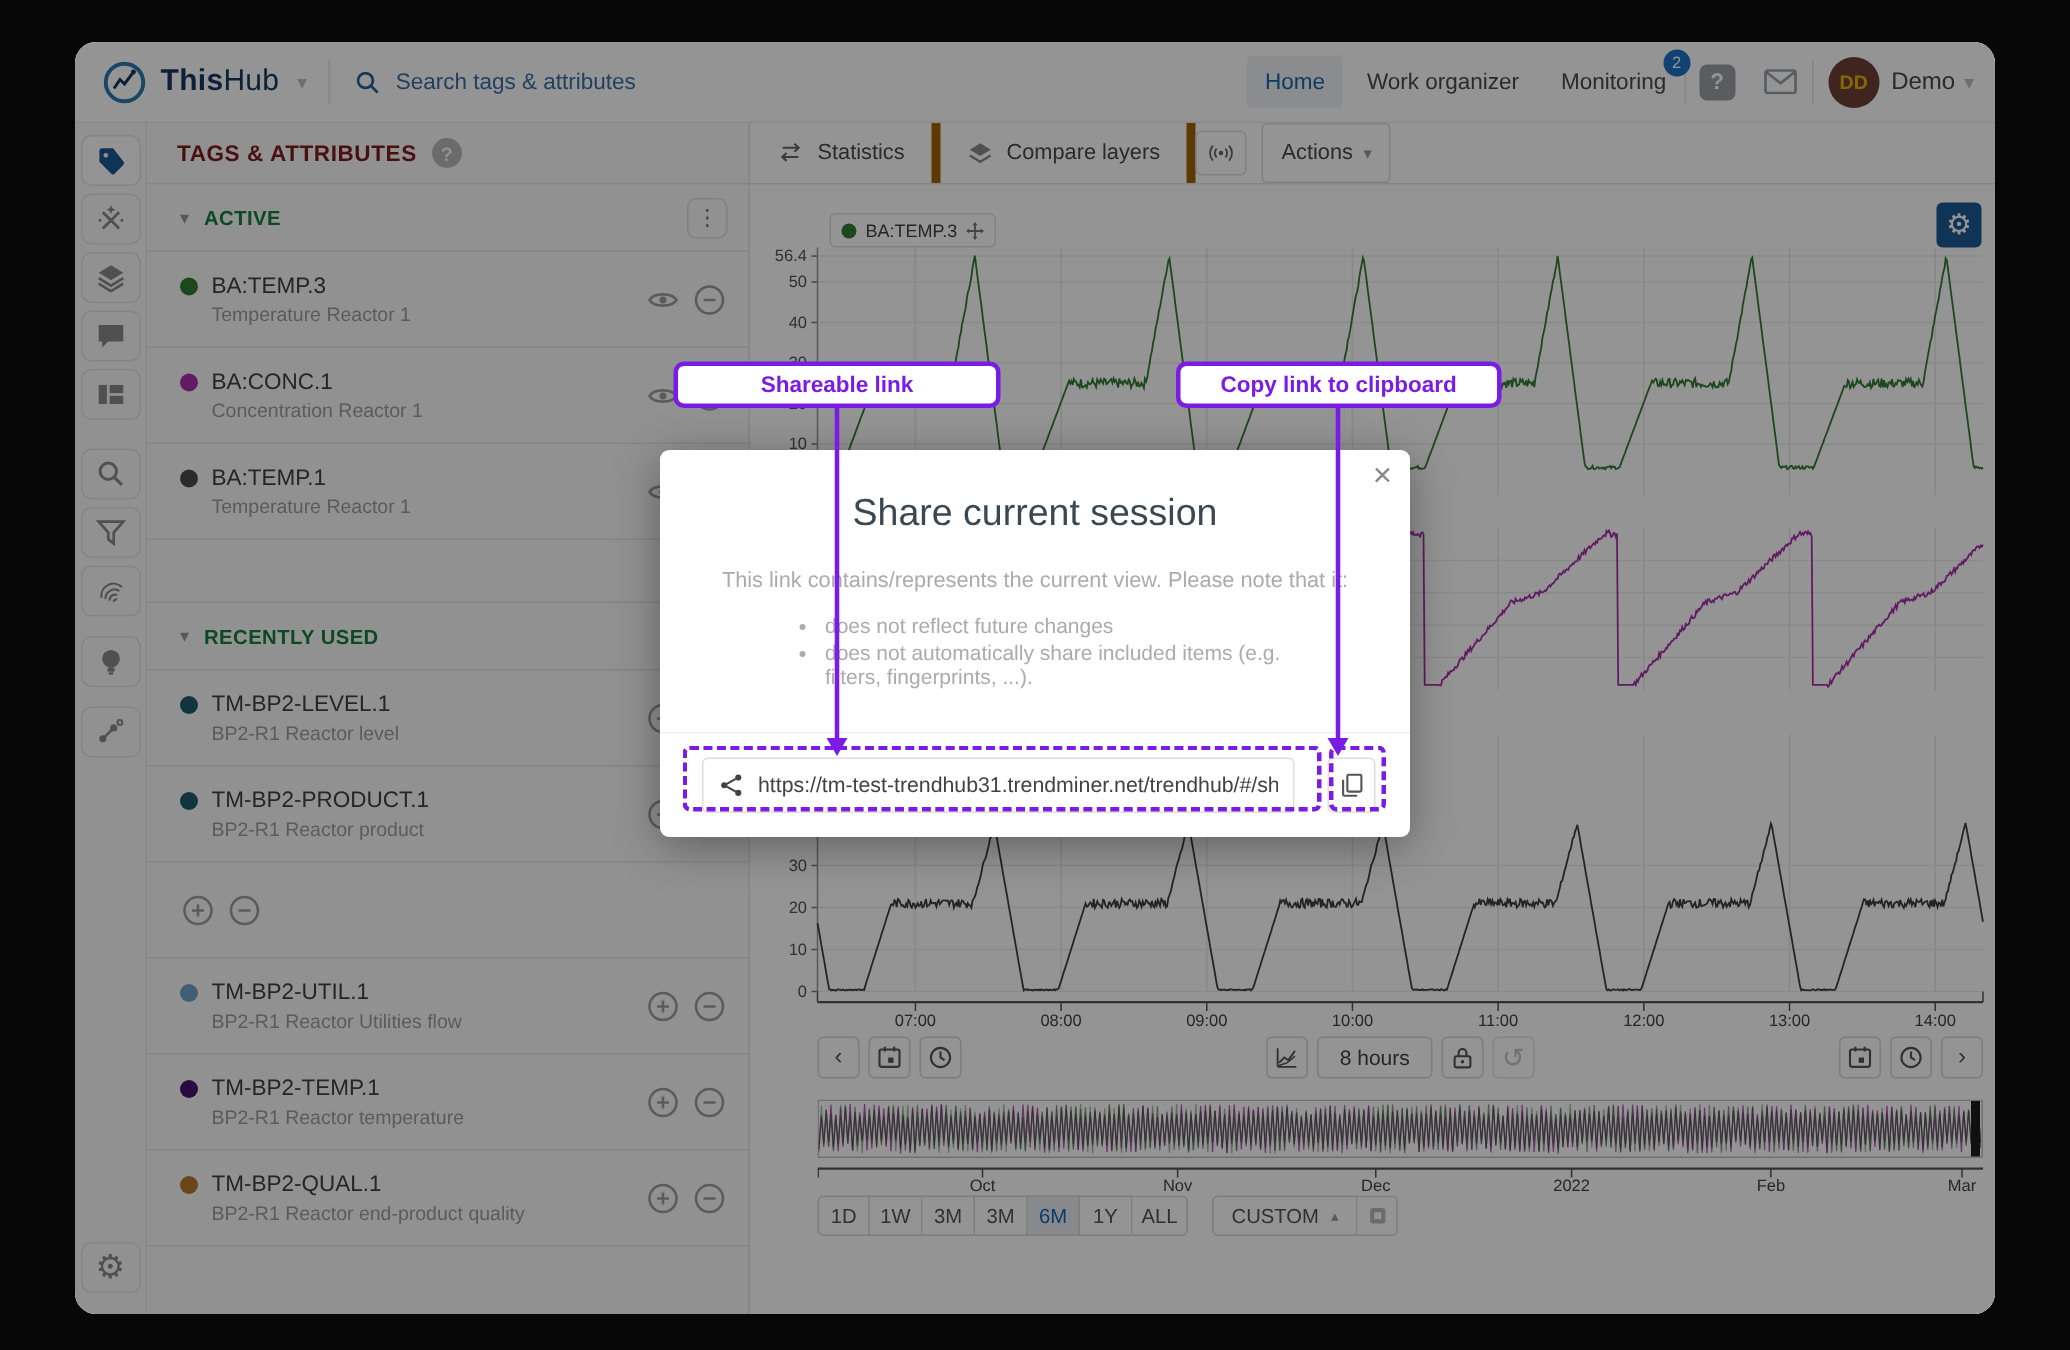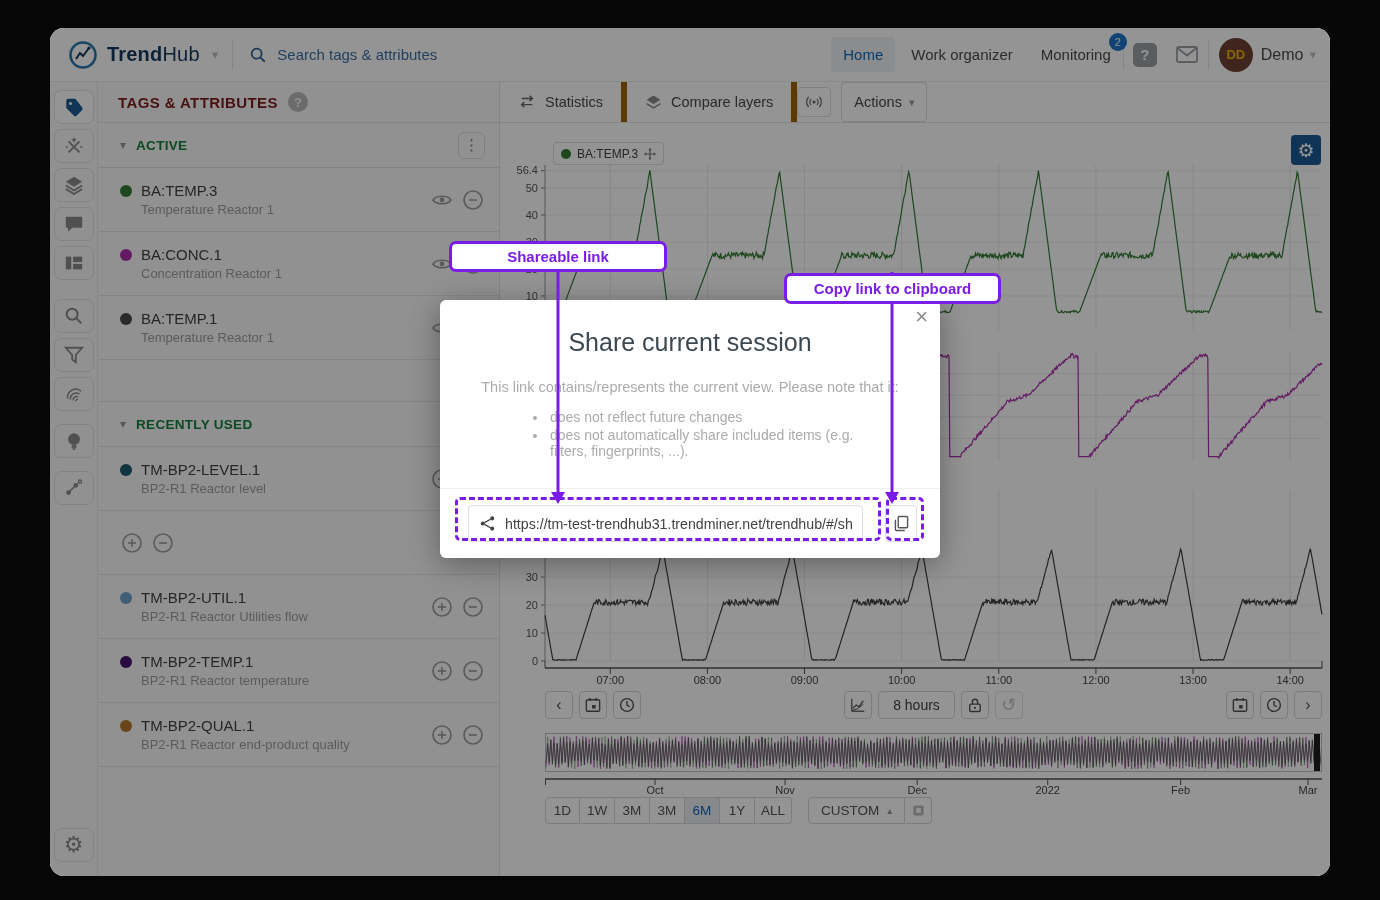--- a/index.html
+++ b/index.html
@@ -103,21 +103,21 @@
 
 <div id="app">
 
   <div class="navbar">
     <div class="brand">
       <svg width="30" height="30" viewBox="0 0 30 30">
         <circle cx="15" cy="15" r="12.5" fill="none" stroke="#2a7ab0" stroke-width="2.6"></circle>
         <polyline points="8,19 12,13 15,16 21,8" fill="none" stroke="#16395f" stroke-width="2"></polyline>
         <circle cx="21" cy="8" r="1.6" fill="#16395f"></circle>
       </svg>
-      <span class="brand-name"><b>Trend</b><span>Hub</span></span>
+      <span class="brand-name"><b>This</b><span>Hub</span></span>
     </div>
     <span class="nav-caret">▾</span>
     <div class="nav-divider"></div>
     <div class="nav-search">
       <svg width="18" height="18" viewBox="0 0 20 20">
         <circle cx="8.5" cy="8.5" r="5.5" fill="none" stroke="#2d5f93" stroke-width="2"></circle>
         <line x1="12.8" y1="12.8" x2="17.5" y2="17.5" stroke="#2d5f93" stroke-width="2"></line>
       </svg>
       <input type="text" placeholder="Search tags &amp; attributes" style="">
     </div>
@@ -302,20 +302,40 @@
         <span class="section-label">RECENTLY USED</span>
       </div>
 
       <div class="tag-row">
         <div class="tag-main">
           <div class="tag-name-line">
               <span class="tag-dot" style="background: rgb(28, 90, 110);"></span>
             <span class="tag-name">TM-BP2-LEVEL.1</span>
             </div>
           <div class="tag-desc">BP2-R1 Reactor level</div>
+        </div>
+        <div class="row-actions">
+          <svg width="24" height="24" viewBox="0 0 24 24">
+              <circle cx="12" cy="12" r="9" fill="none" stroke="#9e9e9e" stroke-width="1.7"></circle>
+              <line x1="8" y1="12" x2="16" y2="12" stroke="#9e9e9e" stroke-width="1.7"></line>
+              <line x1="12" y1="8" x2="12" y2="16" stroke="#9e9e9e" stroke-width="1.7"></line>
+            </svg>
+          <svg width="24" height="24" viewBox="0 0 24 24">
+              <circle cx="12" cy="12" r="9" fill="none" stroke="#9e9e9e" stroke-width="1.7"></circle>
+              <line x1="8" y1="12" x2="16" y2="12" stroke="#9e9e9e" stroke-width="1.7"></line>
+            </svg>
+        </div>
+      </div>
+      <div class="tag-row">
+        <div class="tag-main">
+          <div class="tag-name-line">
+              <span class="tag-dot" style="background: rgb(28, 90, 110);"></span>
+            <span class="tag-name">TM-BP2-PRODUCT.1</span>
+            </div>
+          <div class="tag-desc">BP2-R1 Reactor product</div>
         </div>
         <div class="row-actions">
           <svg width="24" height="24" viewBox="0 0 24 24">
               <circle cx="12" cy="12" r="9" fill="none" stroke="#9e9e9e" stroke-width="1.7"></circle>
               <line x1="8" y1="12" x2="16" y2="12" stroke="#9e9e9e" stroke-width="1.7"></line>
               <line x1="12" y1="8" x2="12" y2="16" stroke="#9e9e9e" stroke-width="1.7"></line>
             </svg>
           <svg width="24" height="24" viewBox="0 0 24 24">
               <circle cx="12" cy="12" r="9" fill="none" stroke="#9e9e9e" stroke-width="1.7"></circle>
               <line x1="8" y1="12" x2="16" y2="12" stroke="#9e9e9e" stroke-width="1.7"></line>
@@ -657,21 +677,21 @@
       <div class="copy-btn">
         <svg width="15" height="17" viewBox="0 0 16 18">
           <rect x="4.5" y="1.5" width="10" height="12" rx="1" fill="none" stroke="#555" stroke-width="1.5"></rect>
           <path d="M11.5 16.5 h-9 a1 1 0 0 1 -1-1 V5" fill="none" stroke="#555" stroke-width="1.5"></path>
         </svg>
       </div>
     </div>
   </div>
 
   <div class="anno" style="left:399px; top:213px; width:218px;">Shareable link</div>
-  <div class="anno" style="left:734px; top:213px; width:217px;margin-top:32px;">Copy link to clipboard</div>
+  <div class="anno" style="left:734px; top:213px; width:217px;">Copy link to clipboard</div>
   <svg id="anno-arrows" width="1280" height="848">
     <line x1="508" y1="244" x2="508" y2="464" stroke="#7a1be6" stroke-width="3"></line>
     <path d="M508 476 l-7 -12 h14 Z" fill="#7a1be6"></path>
     <line x1="842" y1="244" x2="842" y2="464" stroke="#7a1be6" stroke-width="3"></line>
     <path d="M842 476 l-7 -12 h14 Z" fill="#7a1be6"></path>
   </svg>
   <div class="dash-rect" style="left:405px; top:469px; width:426px; height:44px;"></div>
   <div class="dash-rect" style="left:836px; top:469px; width:38px; height:44px;"></div>
 </div>
 

